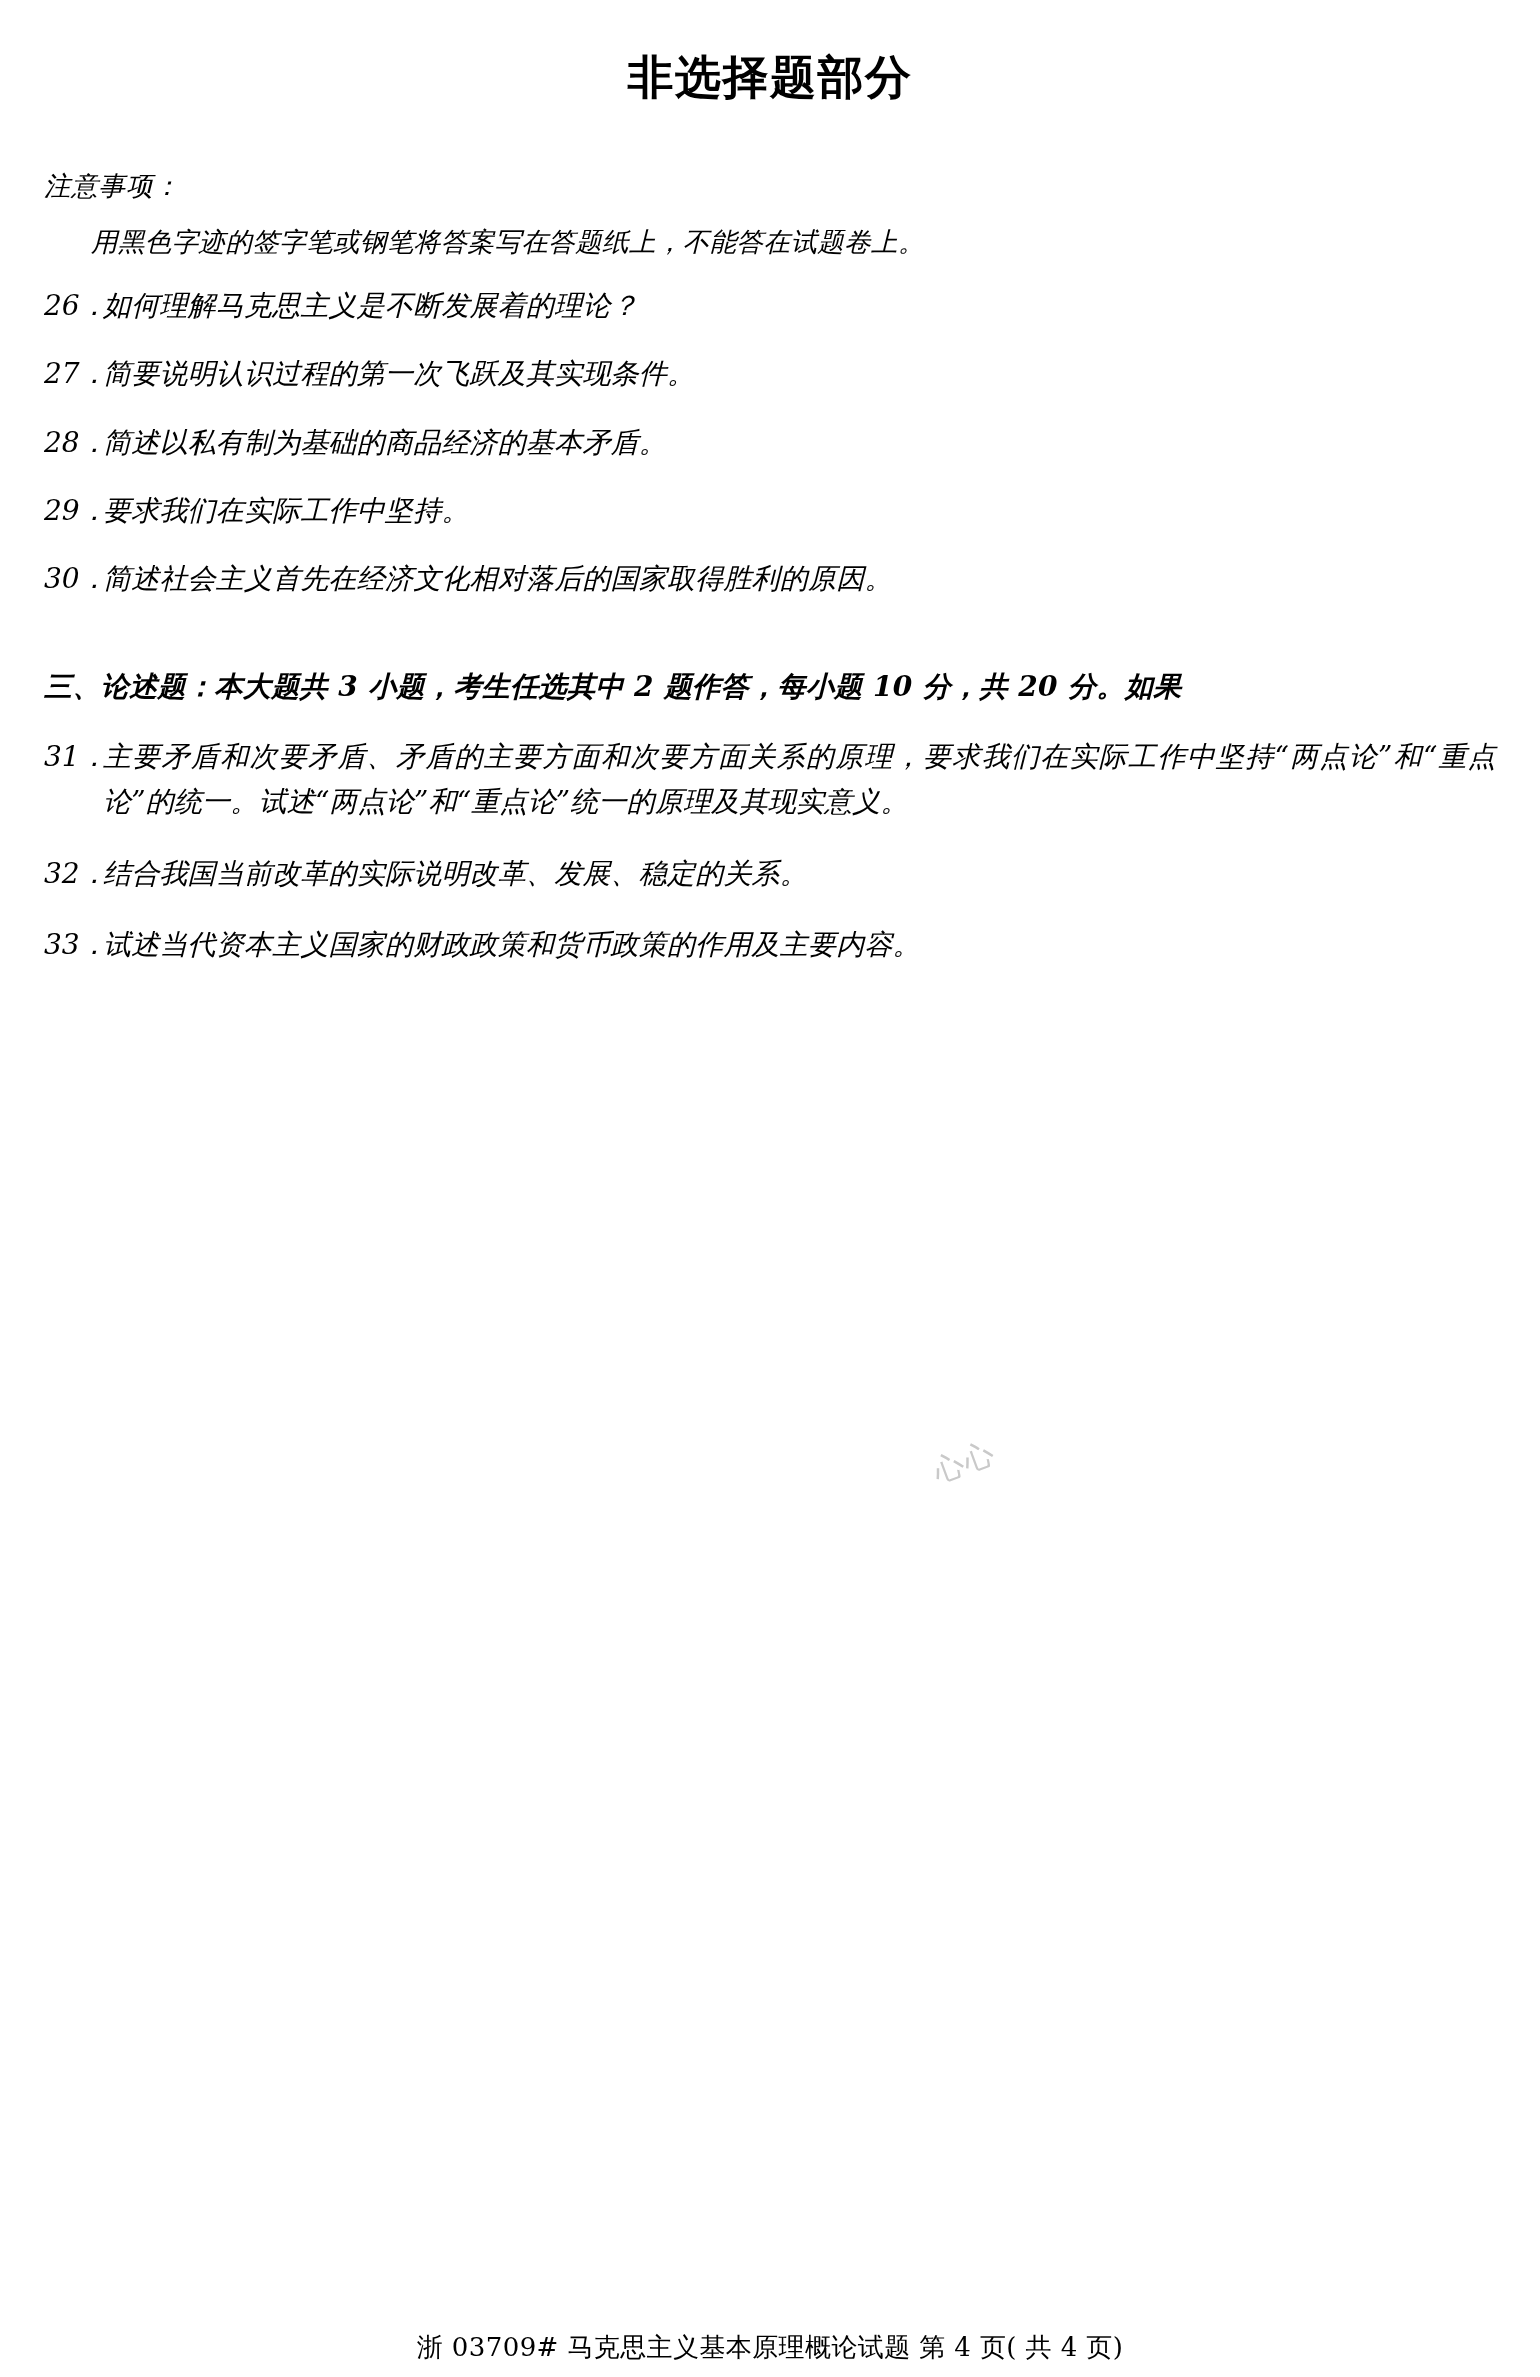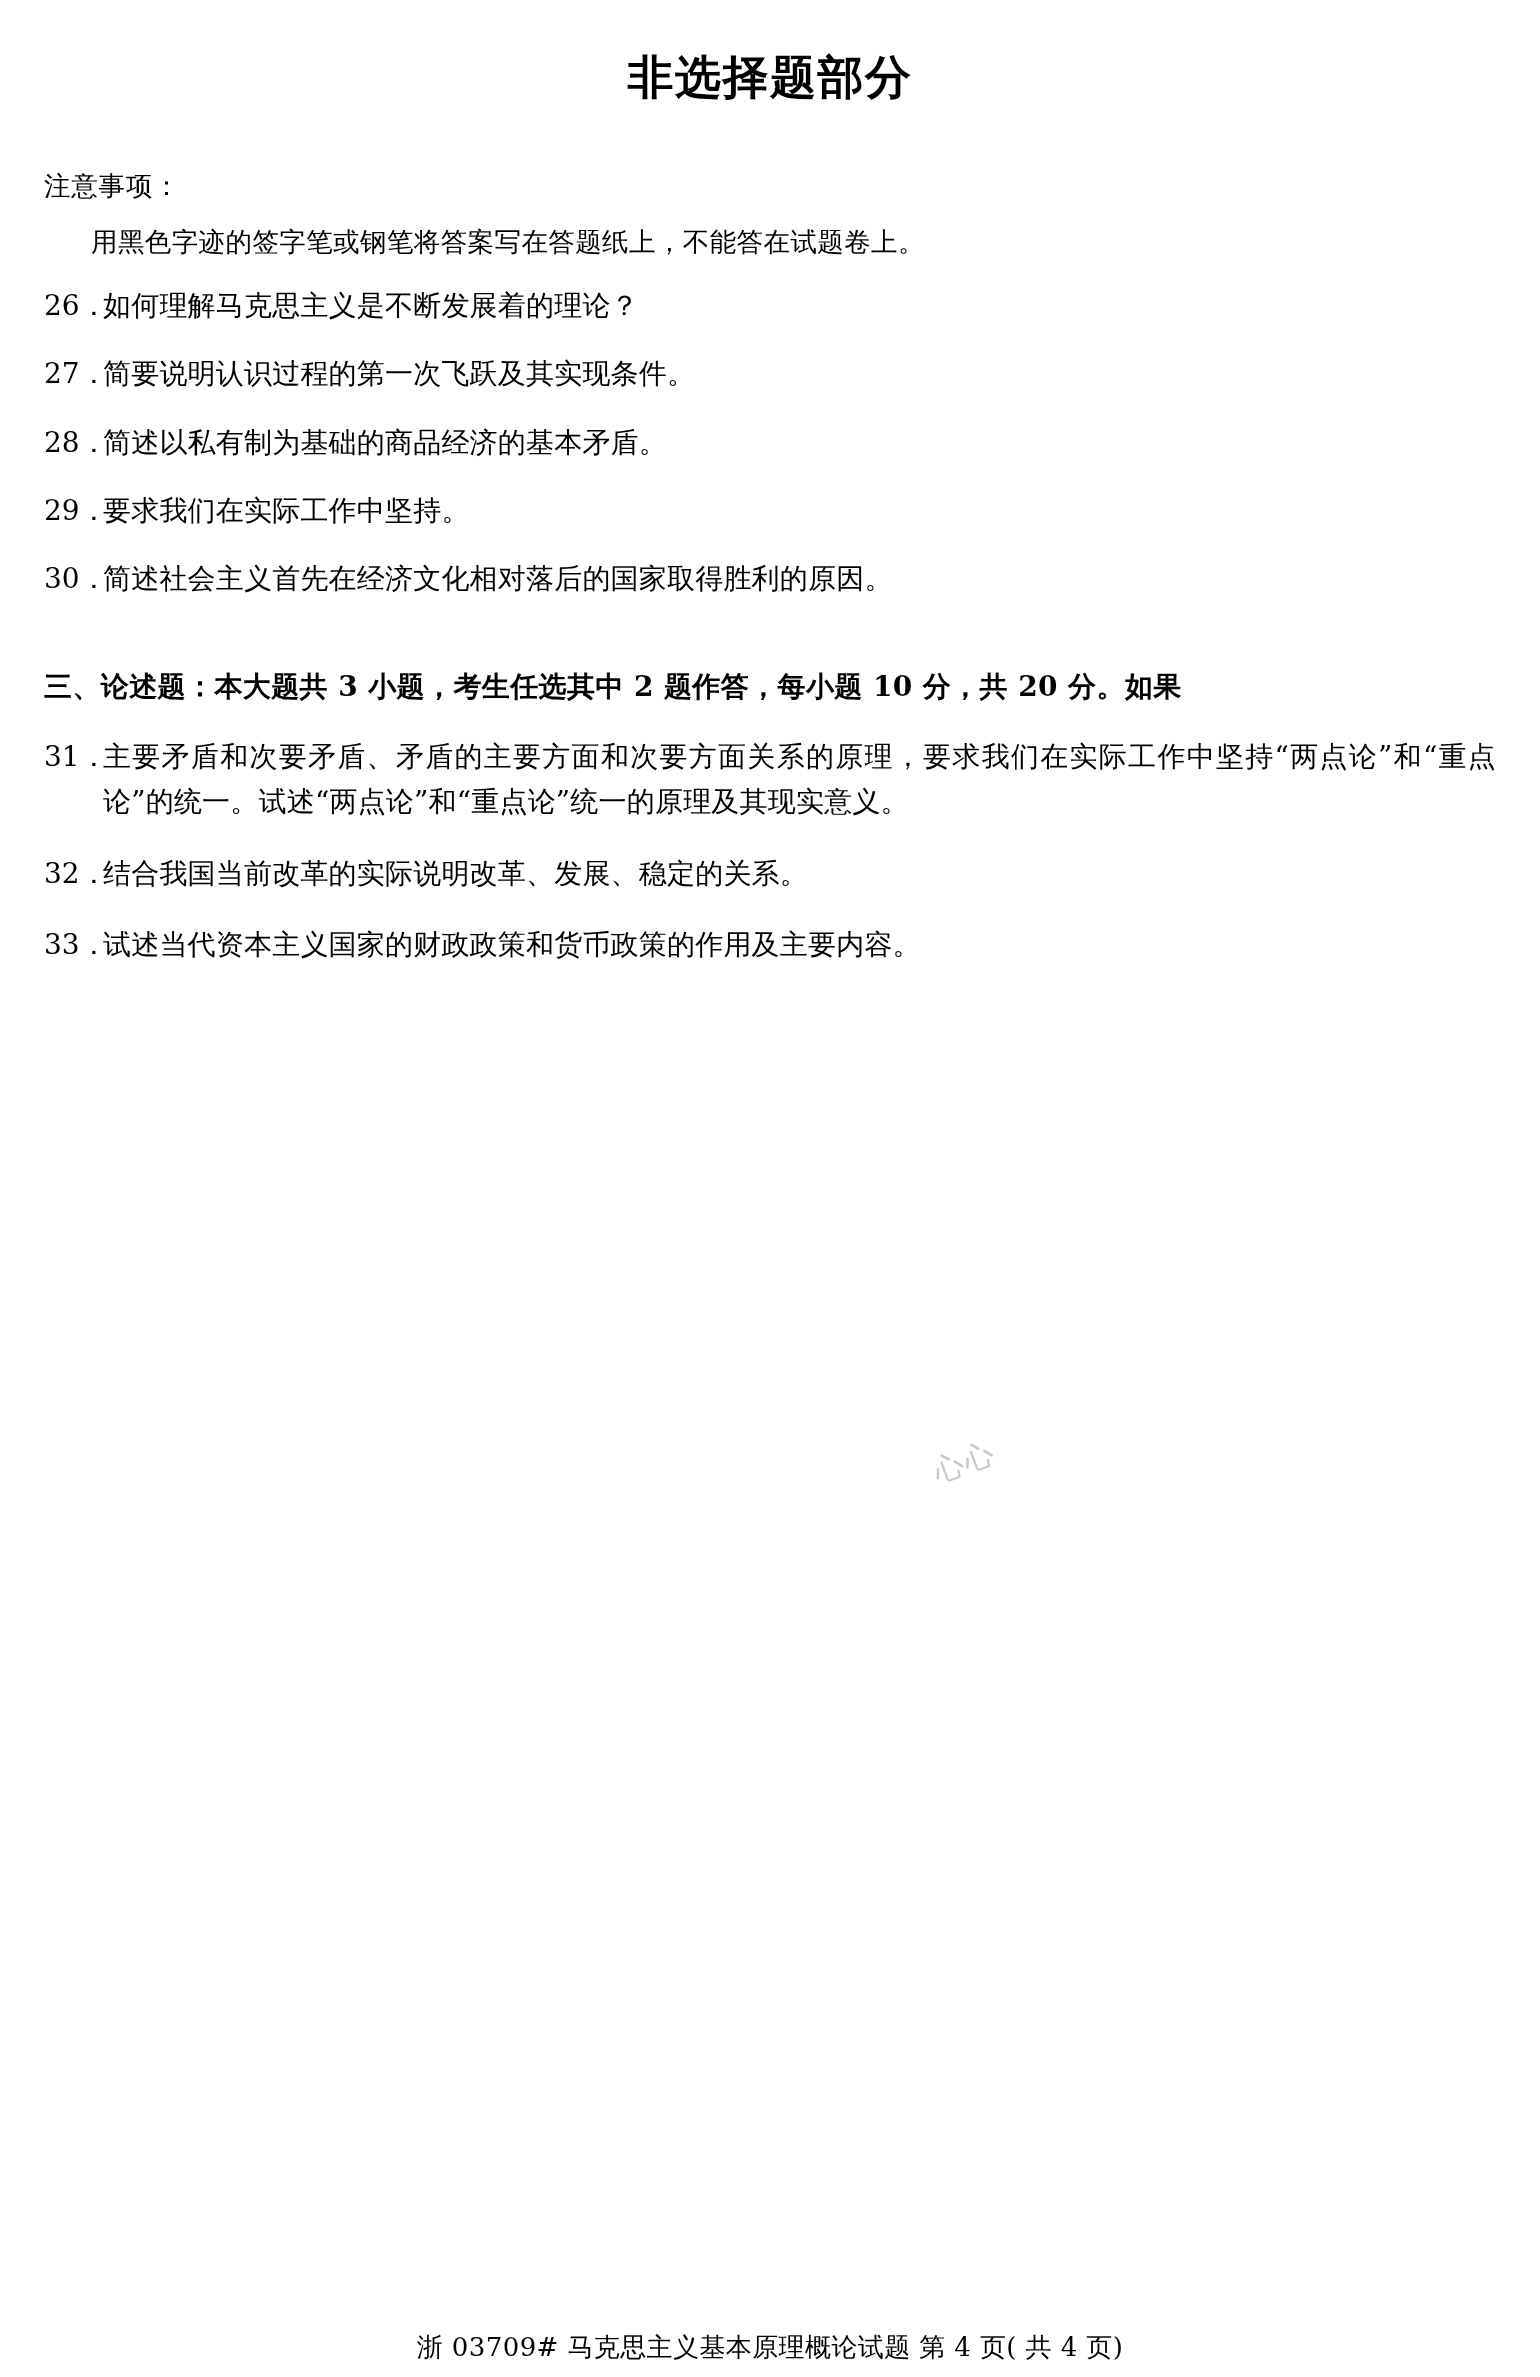--- a/index.html
+++ b/index.html
@@ -26,20 +26,21 @@
     text-align: center;
     font-family: "DejaVu Sans", "Liberation Sans", sans-serif;
     font-weight: bold;
     font-size: 46px;
     letter-spacing: 1.5px;
     margin-top: 47px;
     margin-bottom: 0;
   }
   .content {
     margin: 0 44px 0 44px;
+    font-style: italic;
   }
   .notice-heading {
     font-family: "DejaVu Sans", "Liberation Sans", sans-serif;
     font-size: 26.5px;
     margin-top: 59px;
     letter-spacing: 0.8px;
   }
   .notice-body {
     font-family: "DejaVu Sans", "Liberation Sans", sans-serif;
     font-size: 26.5px;

